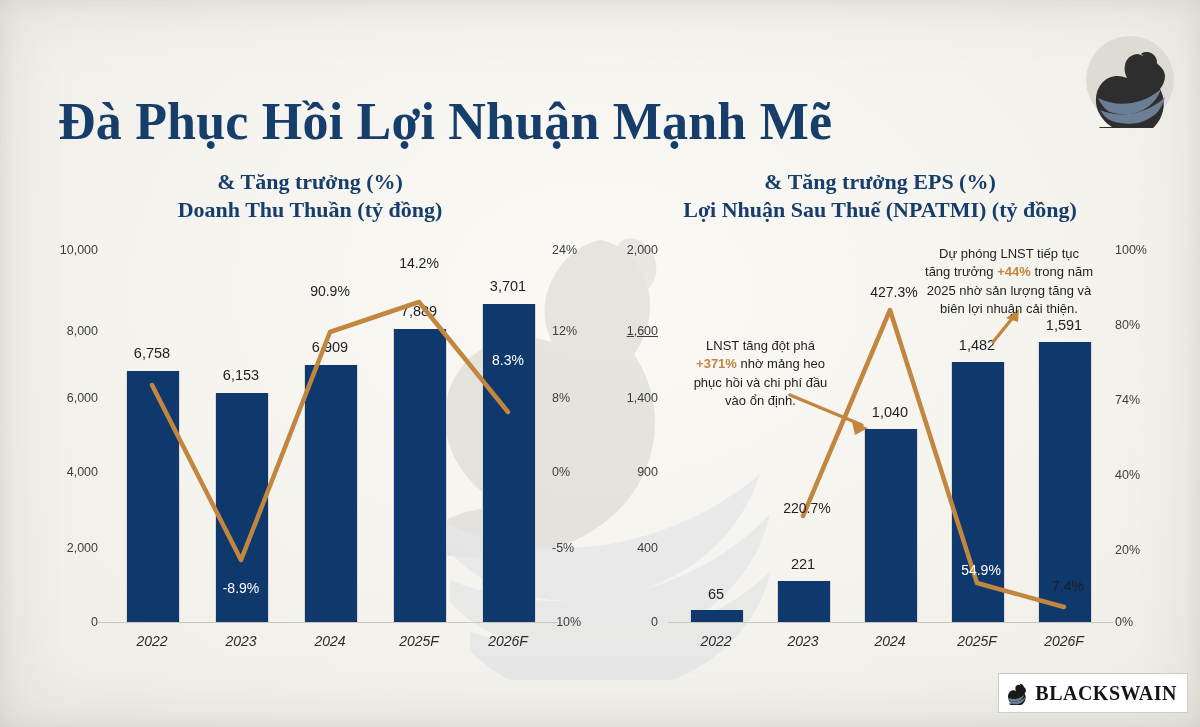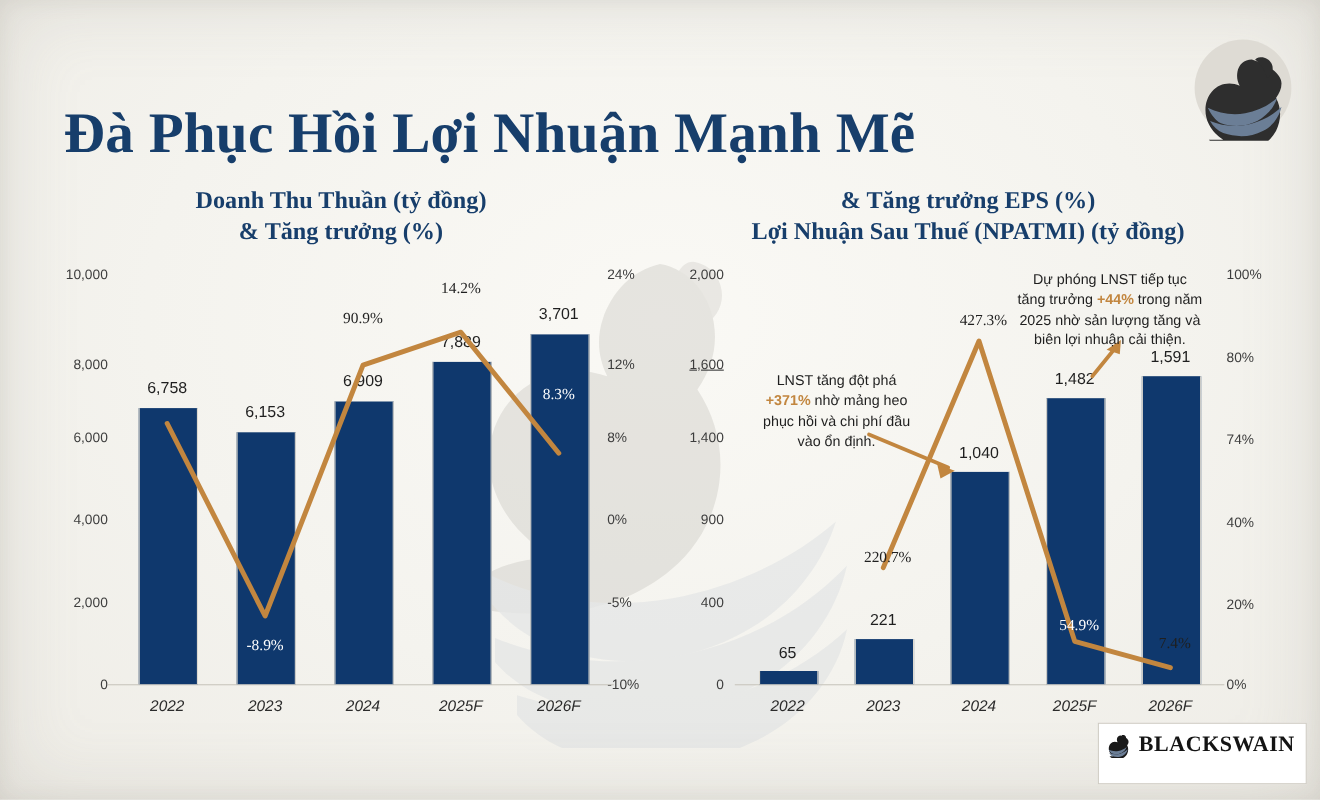--- a/index.html
+++ b/index.html
@@ -59,33 +59,33 @@
   .bar{
     position:absolute; background:#0f386d; border-left:1px solid #dedad0; border-right:1px solid #dedad0;
   }
   .bar-lbl{
     position:absolute; font-size:14.5px; color:#1f1f1f; text-align:center; white-space:nowrap;
   }
   .cat-lbl{
     position:absolute; font-size:14px; color:#2b2b2b; text-align:center; white-space:nowrap;font-style:italic;
   }
   .pct-lbl{
-    position:absolute; font-size:14px; color:#1f1f1f; text-align:center; white-space:nowrap;font-family:Liberation Serif, serif;
+    position:absolute; font-size:14px; color:#1f1f1f; text-align:center; white-space:nowrap;
   }
   .pct-lbl.onbar{ color:#ffffff; }
 
   .annot{
     position:absolute; font-size:13px; color:#1f1f1f; line-height:1.42; text-align:center;
   }
   .annot b{ color:#c2863f; font-weight:700; }
 
   #footer-logo{
     position:absolute; right:12px; bottom:14px; height:34px;
     background:#ffffff; border:1px solid #cfcbc2;
-    display:flex; align-items:center; gap:6px; padding:2px 10px 18px 6px;
+    display:flex; align-items:center; gap:6px; padding:2px 10px 2px 6px;
   }
   #footer-logo .wordmark{
     font-family:"Liberation Serif", serif; font-weight:700; font-size:20px;
     color:#141414; letter-spacing:.5px;
   }
   svg{display:block;}
 </style>
 </head>
 <body>
 
@@ -116,22 +116,22 @@
         <path d="M66 20c5 1 9 5 9 10 0 4-2 7-5 9-2-7-6-13-11-17 2-2 4-2 7-2z"></path>
       </g>
       <g fill="#6b7e96">
         <path d="M16 66c10 5 22 7 34 5 11-2 21-7 29-14-3 9-9 16-18 21-10 5-22 6-33 2-5-2-9-8-12-14z"></path>
         <path d="M18 78c12 5 26 6 39 2 10-3 19-8 26-15-2 9-8 18-17 22-11 6-24 6-36 2-5-2-9-6-12-11z"></path>
       </g>
     </svg>
   </div>
 
   <div class="chart-title" id="title-left">
+    <div>&amp; Tăng trưởng (%)</div>
     <div>Doanh Thu Thuần (tỷ đồng)</div>
-    <div>&amp; Tăng trưởng (%)</div>
   </div>
   <div class="chart-title" id="title-right">
     <div>&amp; Tăng trưởng EPS (%)</div>
     <div>Lợi Nhuận Sau Thuế (NPATMI) (tỷ đồng)</div>
   </div>
 
   <div>
 
     <div class="axis-lbl axis-left" style="left:8px;  top:243px; width:90px;">10,000</div>
     <div class="axis-lbl axis-left" style="left:8px;  top:324px; width:90px;">8,000</div>

